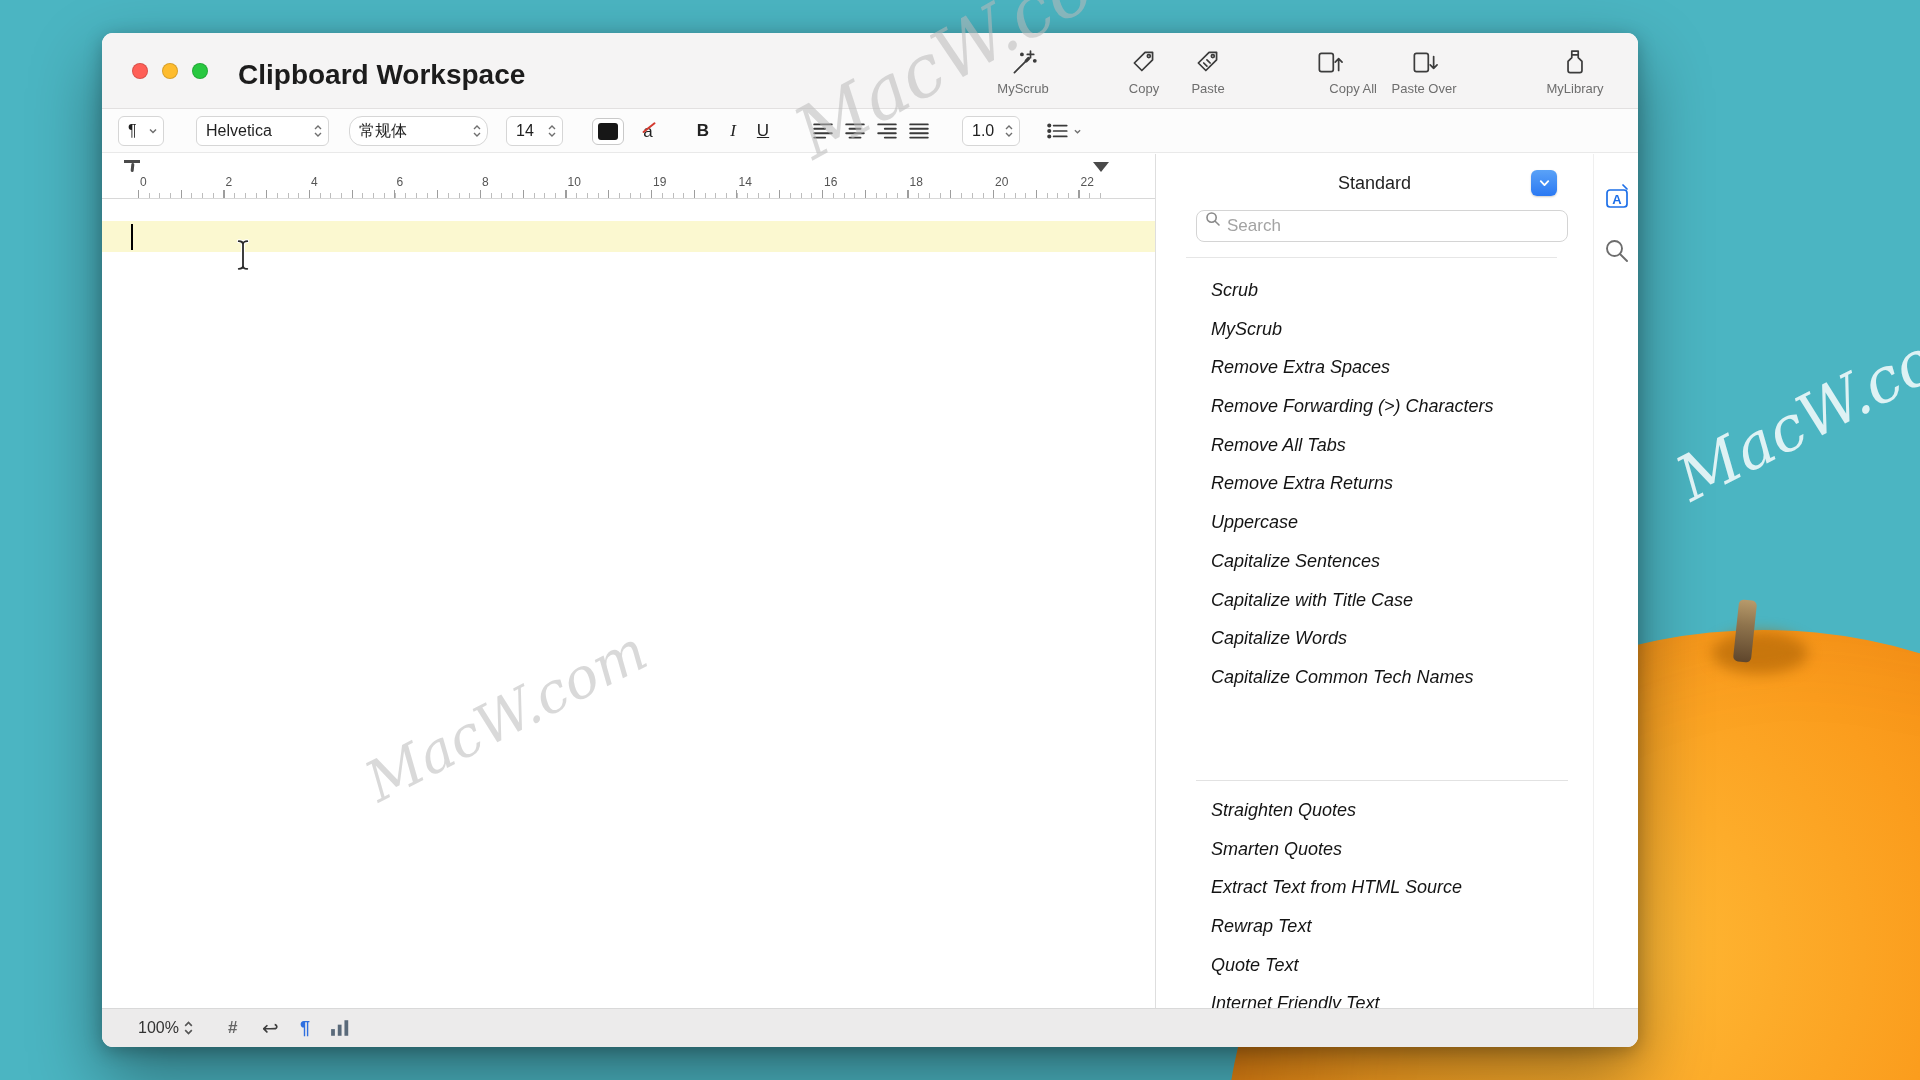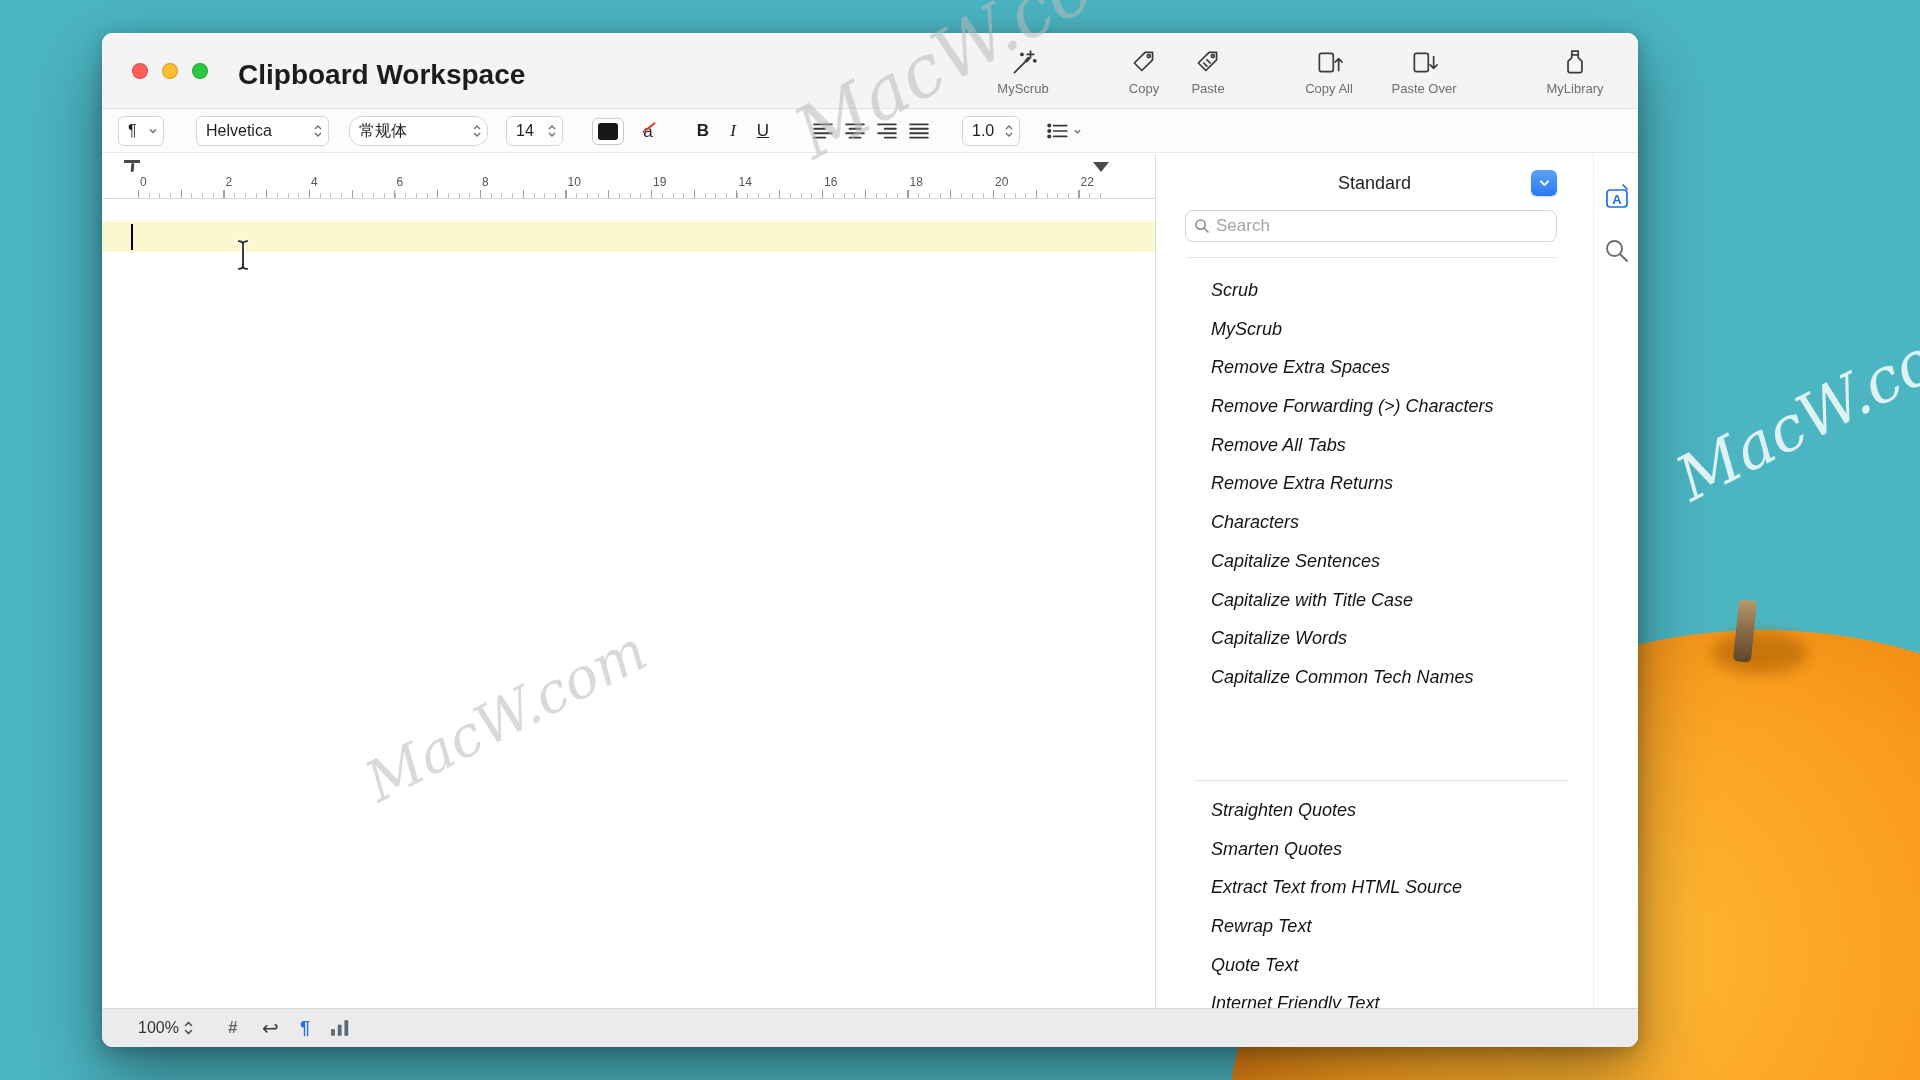--- a/index.html
+++ b/index.html
@@ -73,22 +73,22 @@
   .caret { position:absolute; left:29px; top:25px; width:2px; height:26px; background:#000; }
   .ibeam { position:absolute; left:132px; top:40px; }
 
   
   .sidebar { position:relative; width:438px; border-left:1px solid #dedede; background:#fff; overflow:hidden; }
   .sb-header { position:absolute; top:14px; left:0; right:0; height:30px; }
   .sb-title { text-align:center; font-size:18px; color:#1f1f1f; line-height:30px; }
   .sb-dd { position:absolute; right:36px; top:2px; width:26px; height:26px; border-radius:6px;
     background:linear-gradient(180deg,#5aa2f7,#2b79f3); display:flex; align-items:center; justify-content:center;
     box-shadow:0 1px 2px rgba(0,0,0,0.2); }
-  .searchbox { position:absolute; top:56px; left:29px; width:372px; height:32px; border:1px solid #d4d4d4; border-radius:8px;
-    background:#fff; display:flex; align-items:center; padding-left:8px; }
+  .searchbox { position:absolute; top:56px; left:40px; width:372px; height:32px; border:1px solid #d4d4d4; border-radius:8px;
+    background:#fff; display:flex; padding-left:8px; }
   .searchbox input { border:none; outline:none; flex:1; font-size:17px; color:#333; margin-left:6px; background:transparent;
     font-family:"Liberation Sans","DejaVu Sans",sans-serif; }
   .searchbox input::placeholder { color:#a3a3a3; }
   .sb-div { position:absolute; top:103px; left:30px; right:36px; border-top:1px solid #e6e6e6; }
   .sb-list { position:absolute; top:117px; left:0; right:0; list-style:none; }
   .sb-list.second { top:637px; }
   .sb-item { height:38.7px; line-height:38.7px; padding-left:55px; font-size:18px; color:#141414; white-space:nowrap;font-style:italic; }
   .sb-sep { position:absolute; top:626px; left:40px; right:25px; border-top:1px solid #e2e2e2; }
 
   
@@ -149,21 +149,21 @@
         <div class="tb-icon">
           <svg width="30" height="30" viewBox="0 0 28 28" fill="none" stroke="#3c3c3c" stroke-width="1.6" stroke-linejoin="round">
             <path d="M15 4 h7 v7 L12 21 L5 14 Z"></path>
               <circle cx="18.5" cy="7.5" r="1.4"></circle>
             <path d="M10 14 l3 3 M13 11 l3 3" stroke-linecap="round"></path>
           </svg>
         </div>
         <div class="tb-label">Paste</div>
       </div>
 
-      <div class="tb-item" style="left:1179px;">
+      <div class="tb-item" style="left:1179px;text-align:right;">
         <div class="tb-icon">
           <svg width="30" height="30" viewBox="0 0 28 28" fill="none" stroke="#3c3c3c" stroke-width="1.6" stroke-linecap="round" stroke-linejoin="round">
             <rect x="5" y="5" width="13" height="17" rx="2"></rect>
               <path d="M23 21 V10 M23 10 l-3.2 3.2 M23 10 l3.2 3.2"></path>
           </svg>
         </div>
         <div class="tb-label">Copy All</div>
       </div>
 
       <div class="tb-item" style="left:1274px;">
@@ -330,21 +330,21 @@
         <div class="sb-div"></div>
 
         <ul class="sb-list">
 
         <li class="sb-item">Scrub</li>
             <li class="sb-item">MyScrub</li>
             <li class="sb-item">Remove Extra Spaces</li>
             <li class="sb-item">Remove Forwarding (&gt;) Characters</li>
             <li class="sb-item">Remove All Tabs</li>
             <li class="sb-item">Remove Extra Returns</li>
-            <li class="sb-item">Characters</li>
+            <li class="sb-item">Uppercase</li>
             <li class="sb-item">Capitalize Sentences</li>
             <li class="sb-item">Capitalize with Title Case</li>
             <li class="sb-item">Capitalize Words</li>
             <li class="sb-item">Capitalize Common Tech Names</li>
           </ul>
 
         <div class="sb-sep"></div>
 
         <ul class="sb-list second">
 

